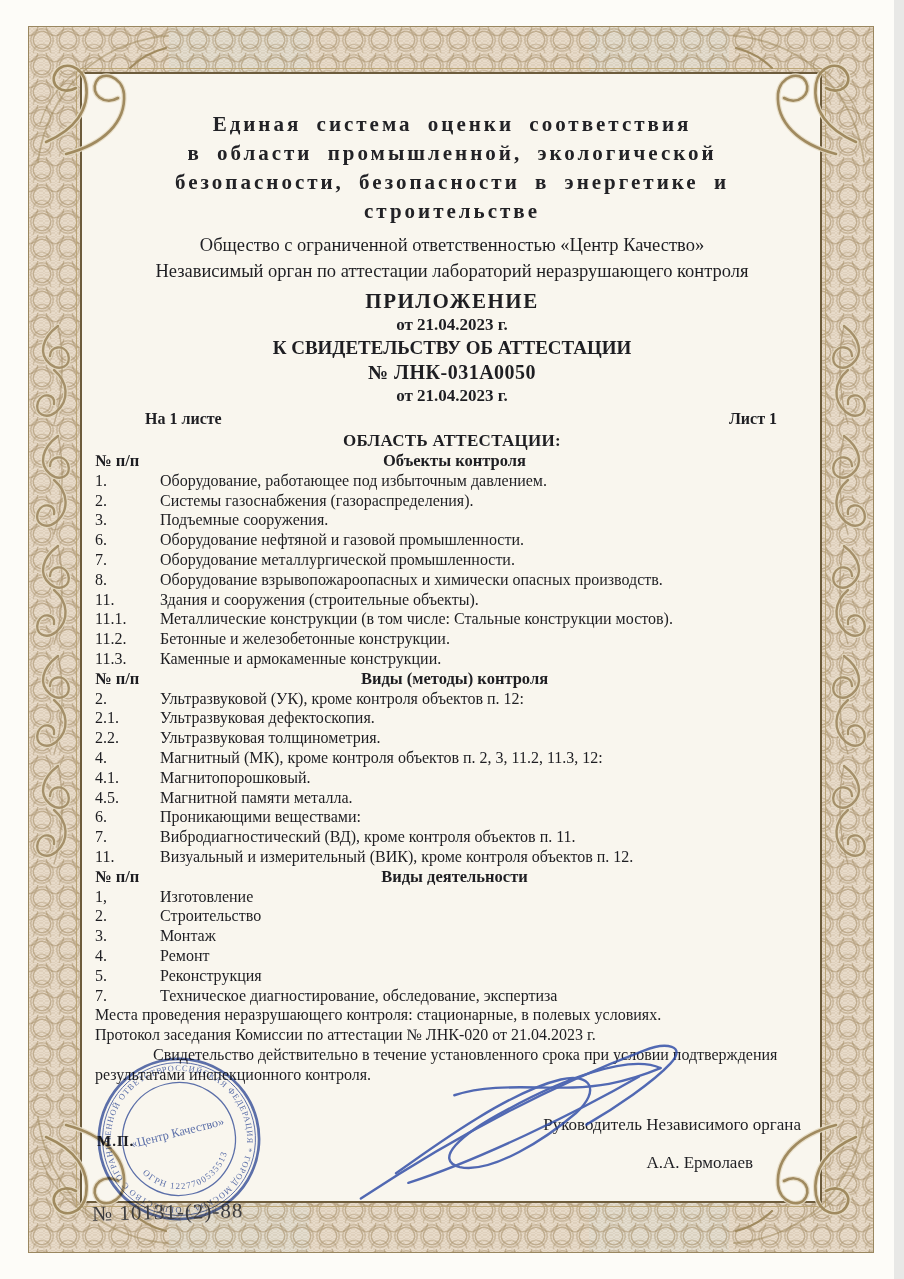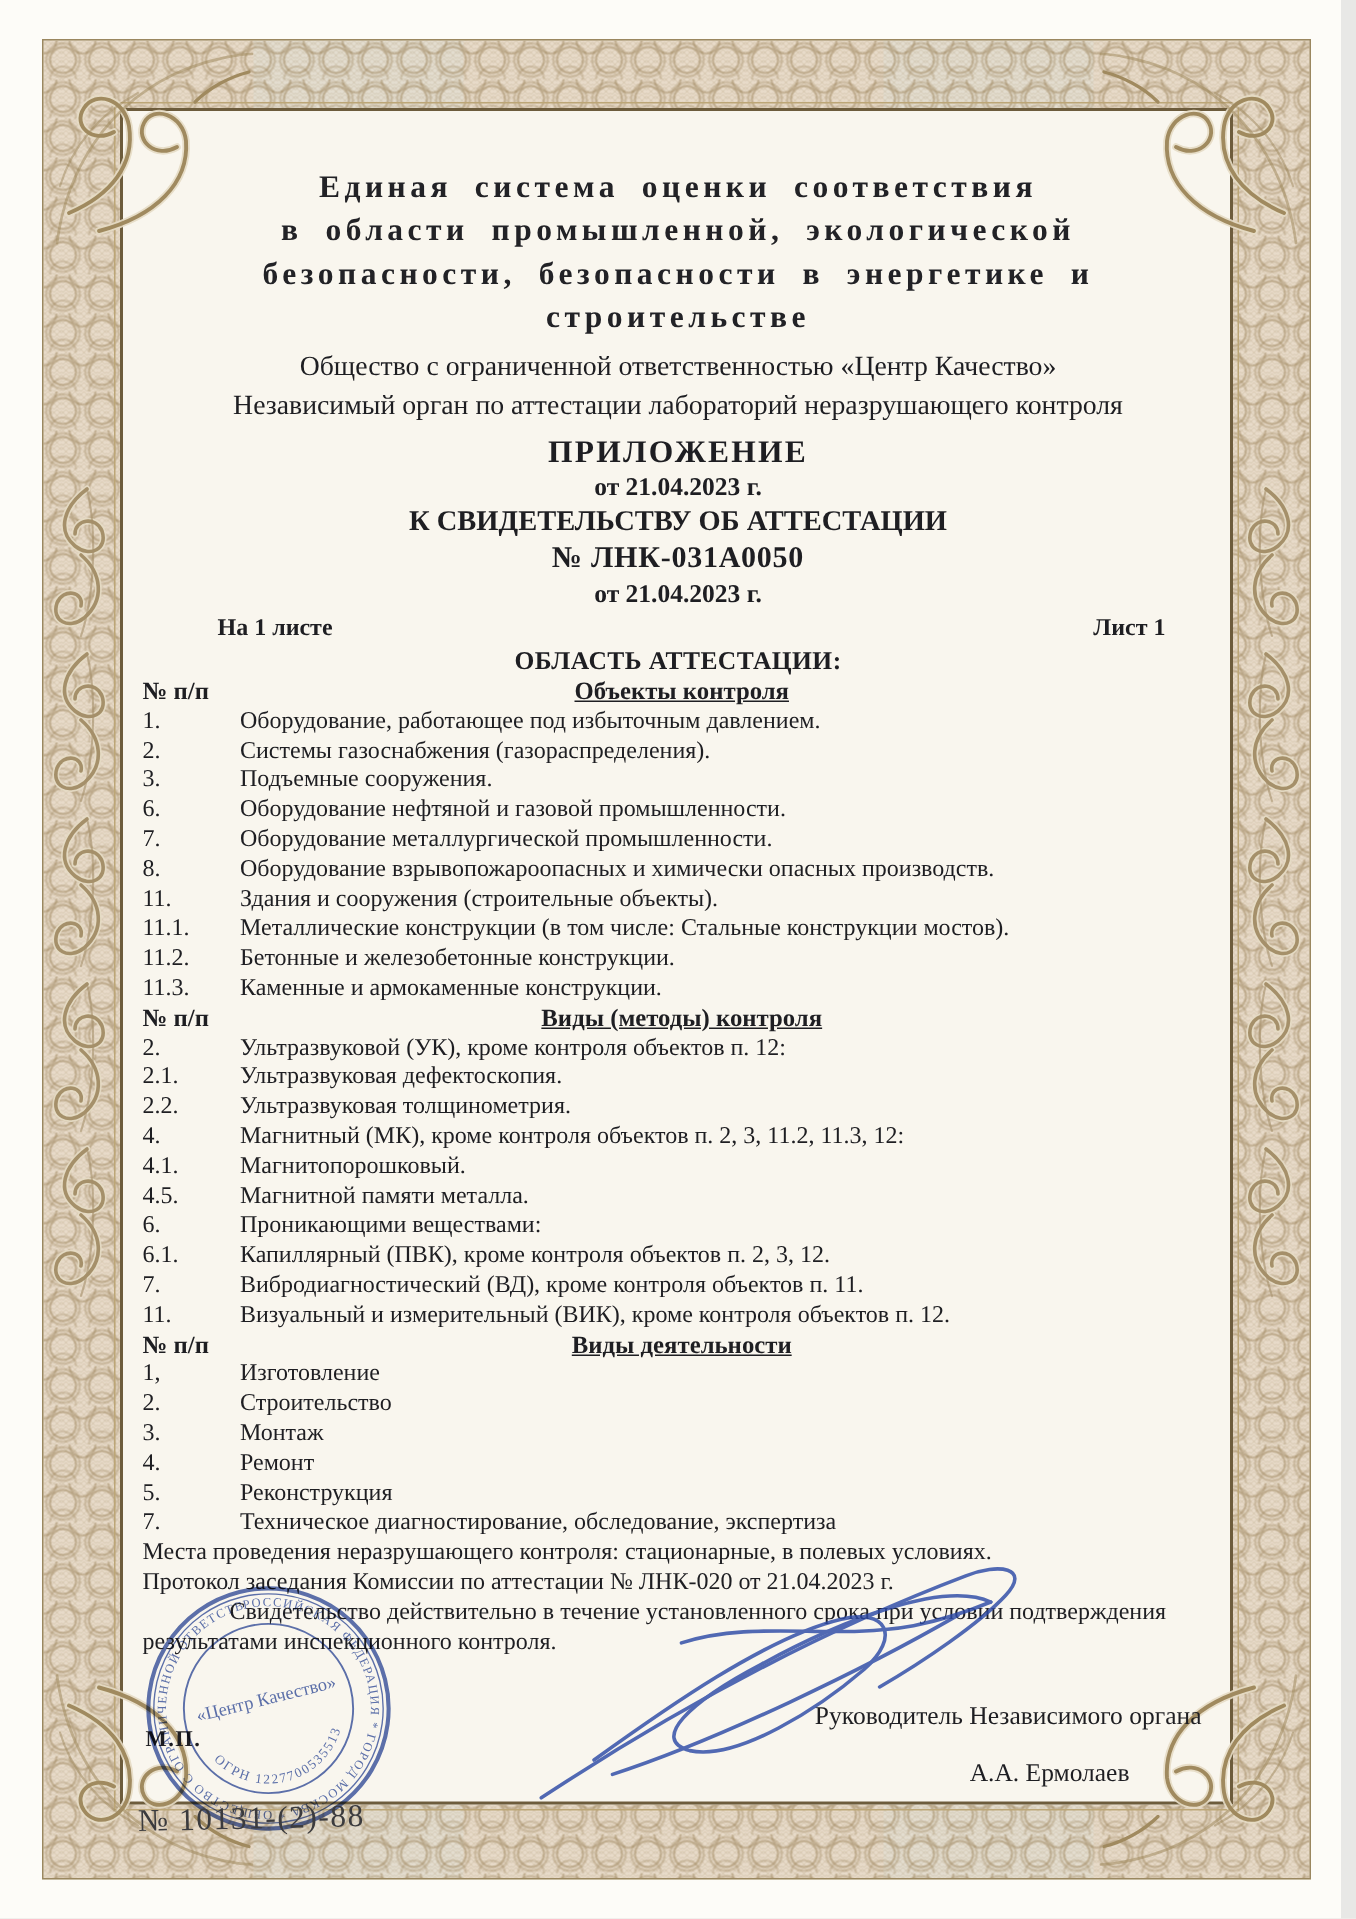--- a/index.html
+++ b/index.html
@@ -55,21 +55,21 @@
   .t-num{font-size:20px; line-height:25px; letter-spacing:.5px;}
   .sheet-row{
     display:flex; justify-content:space-between; font-weight:bold; font-size:16px;
     line-height:20px; margin-top:2px; padding:0 32px 0 50px;
   }
   .sec-title{ text-align:center; font-weight:bold; font-size:17px; line-height:20px; margin-top:2px; letter-spacing:.3px;}
   .row{display:flex; line-height:19.8px; font-size:16px;}
   .row .num{flex:0 0 65px;}
   .row .txt{flex:1;}
   .row.hdr{font-weight:bold; font-size:16.5px;}
-  .row.hdr .txt{text-align:center; padding-right:60px;text-decoration:underline;}
+  .row.hdr .txt{text-align:center; padding-right:60px;}
   .para{font-size:16px; line-height:19.8px;}
   .cond-title{text-align:center; font-weight:bold; font-size:16.5px; line-height:19.8px;}
   .cond-text{font-size:16px; line-height:19.8px; text-indent:58px;}
   .sign-block{position:relative; height:100px; margin-top:4px;}
   .head-title{position:absolute; right:8px; top:26px; font-size:17px;}
   .head-name{position:absolute; right:56px; top:64px; font-size:17px;}
   .mp{position:absolute; left:2px; top:44px; font-size:15px; font-weight:bold; letter-spacing:1px;}
 
   
   .stamp{
@@ -249,24 +249,20 @@
       </div>
     <div class="row">
         <span class="num">4.5.</span>
         <span class="txt">Магнитной памяти металла.</span>
       </div>
     <div class="row">
         <span class="num">6.</span>
         <span class="txt">Проникающими веществами:</span>
       </div>
     <div class="row">
-        <span class="num">6.1.</span>
-        <span class="txt">Капиллярный (ПВК), кроме контроля объектов п. 2, 3, 12.</span>
-      </div>
-    <div class="row">
         <span class="num">7.</span>
         <span class="txt">Вибродиагностический (ВД), кроме контроля объектов п. 11.</span>
       </div>
     <div class="row">
         <span class="num">11.</span>
         <span class="txt">Визуальный и измерительный (ВИК), кроме контроля объектов п. 12.</span>
       </div>
 
     <div class="row hdr">
       <span class="num">№ п/п</span>

